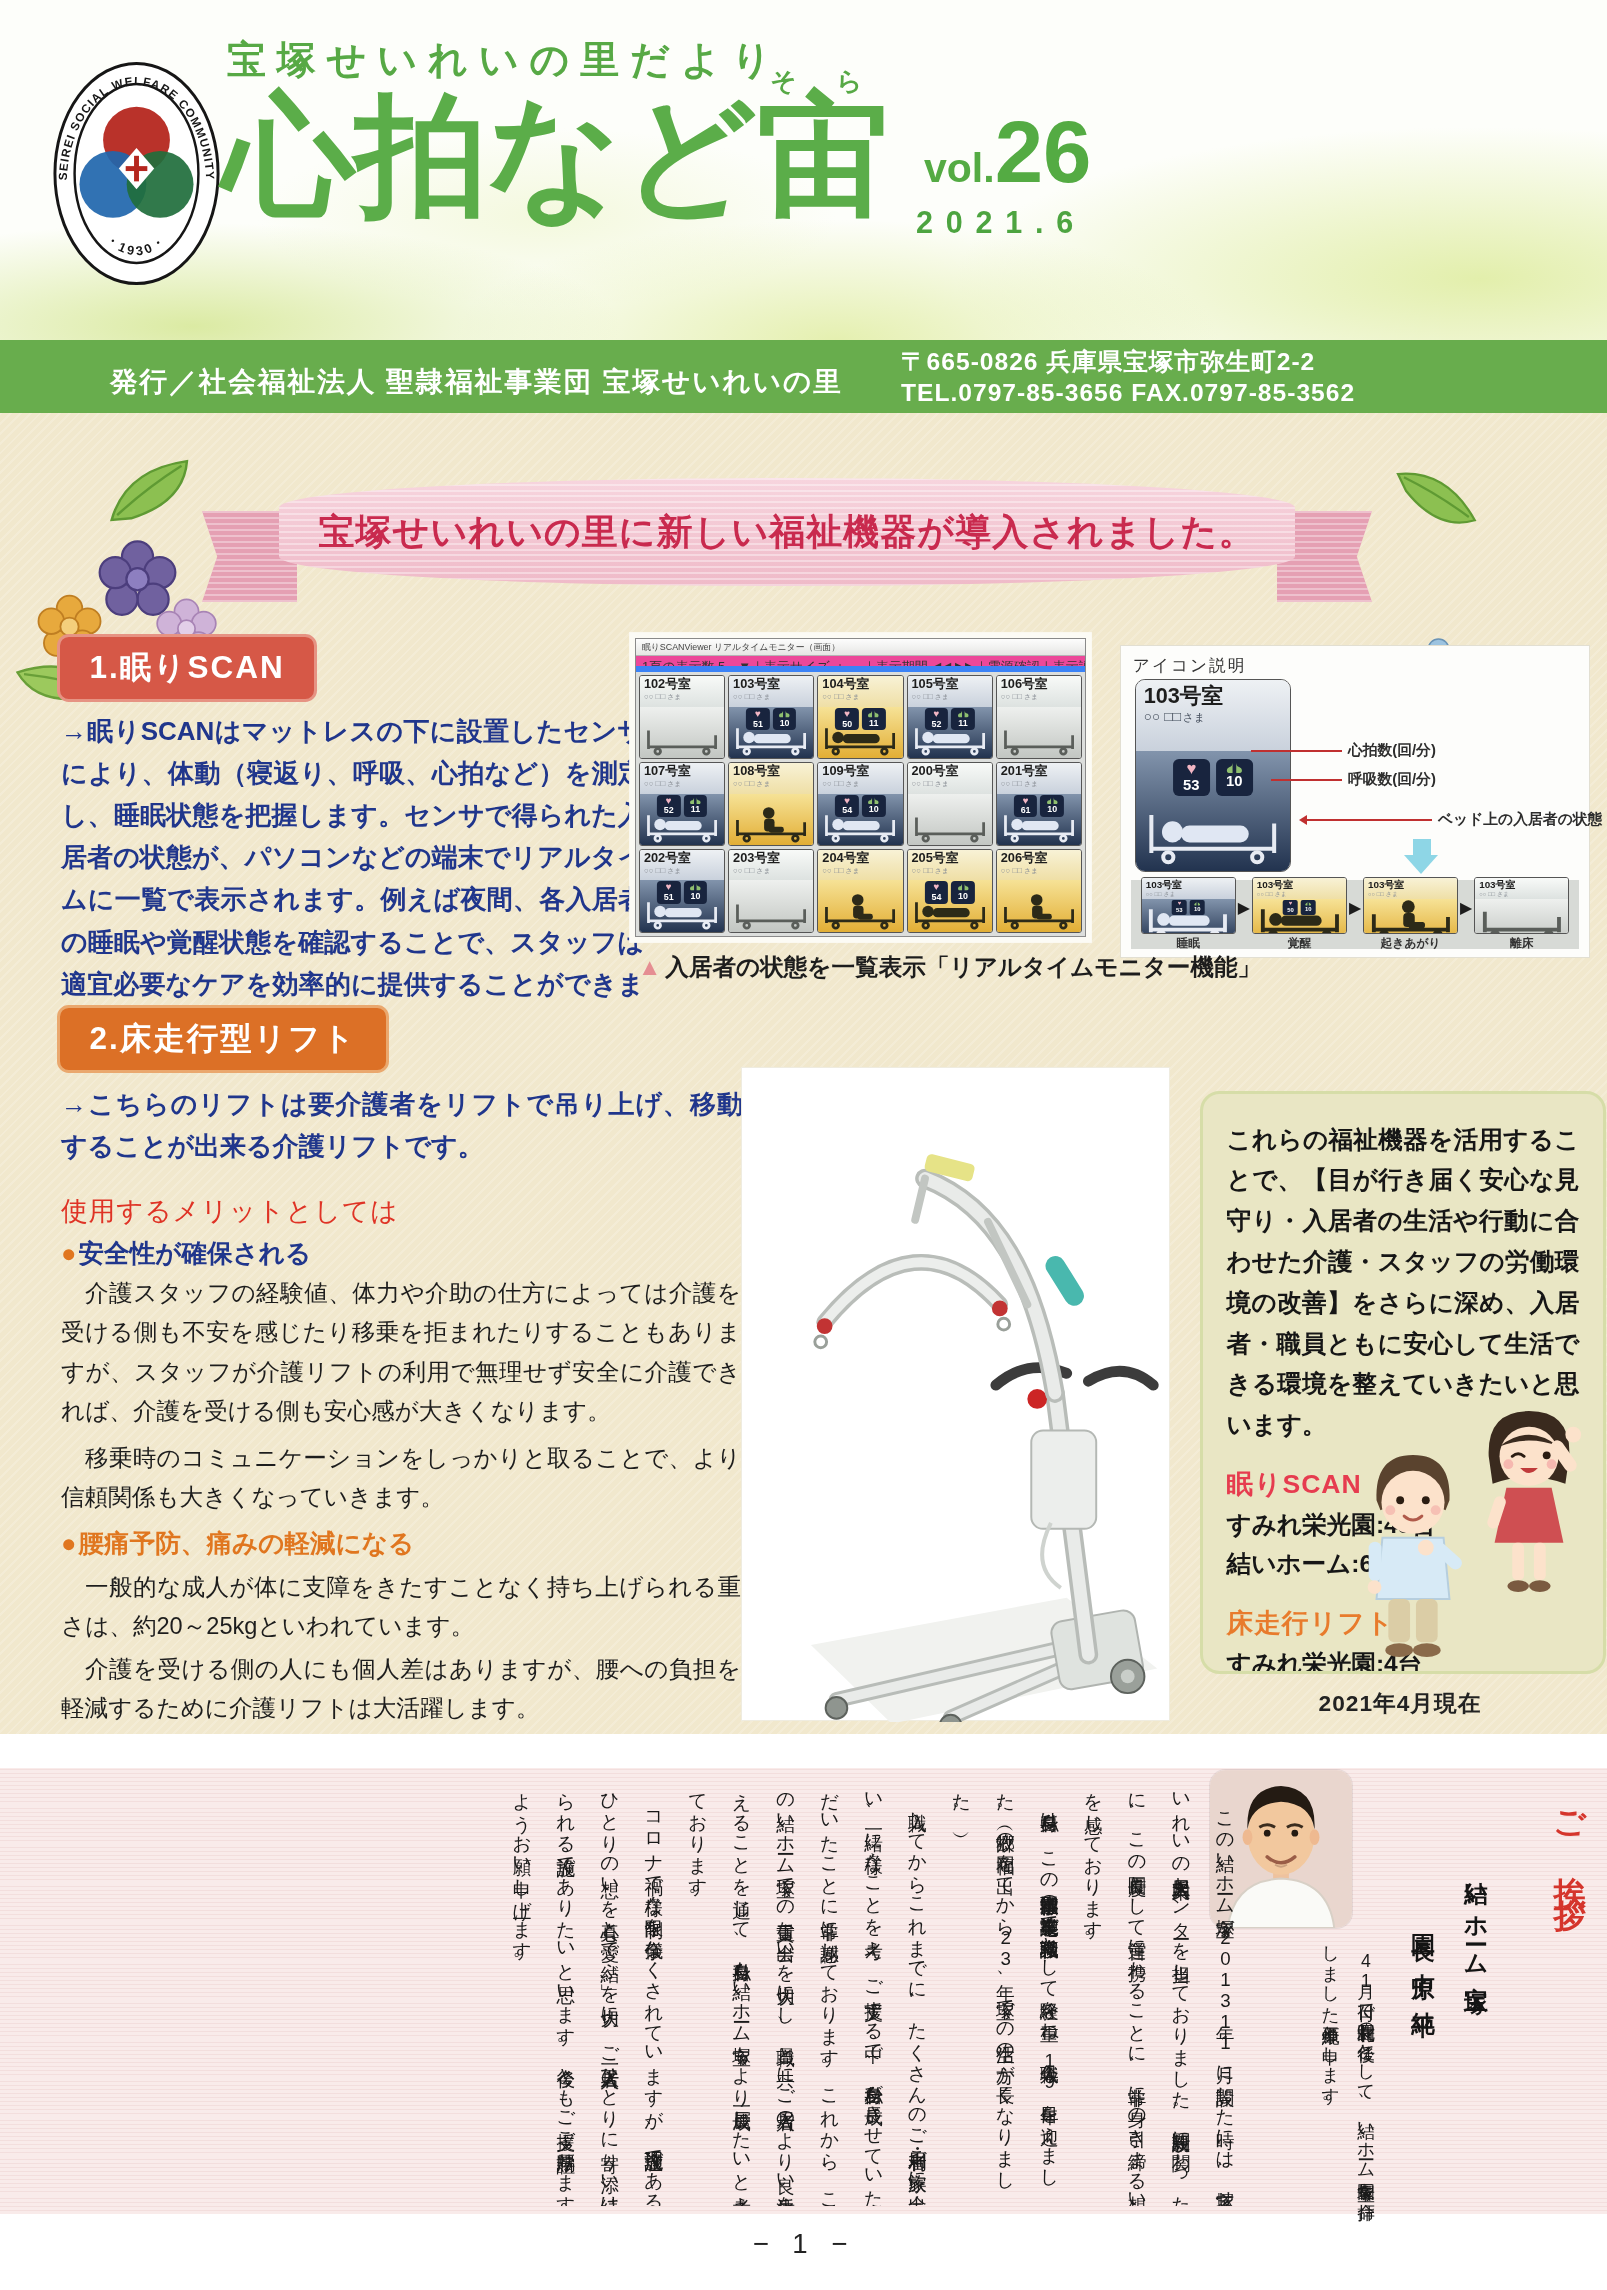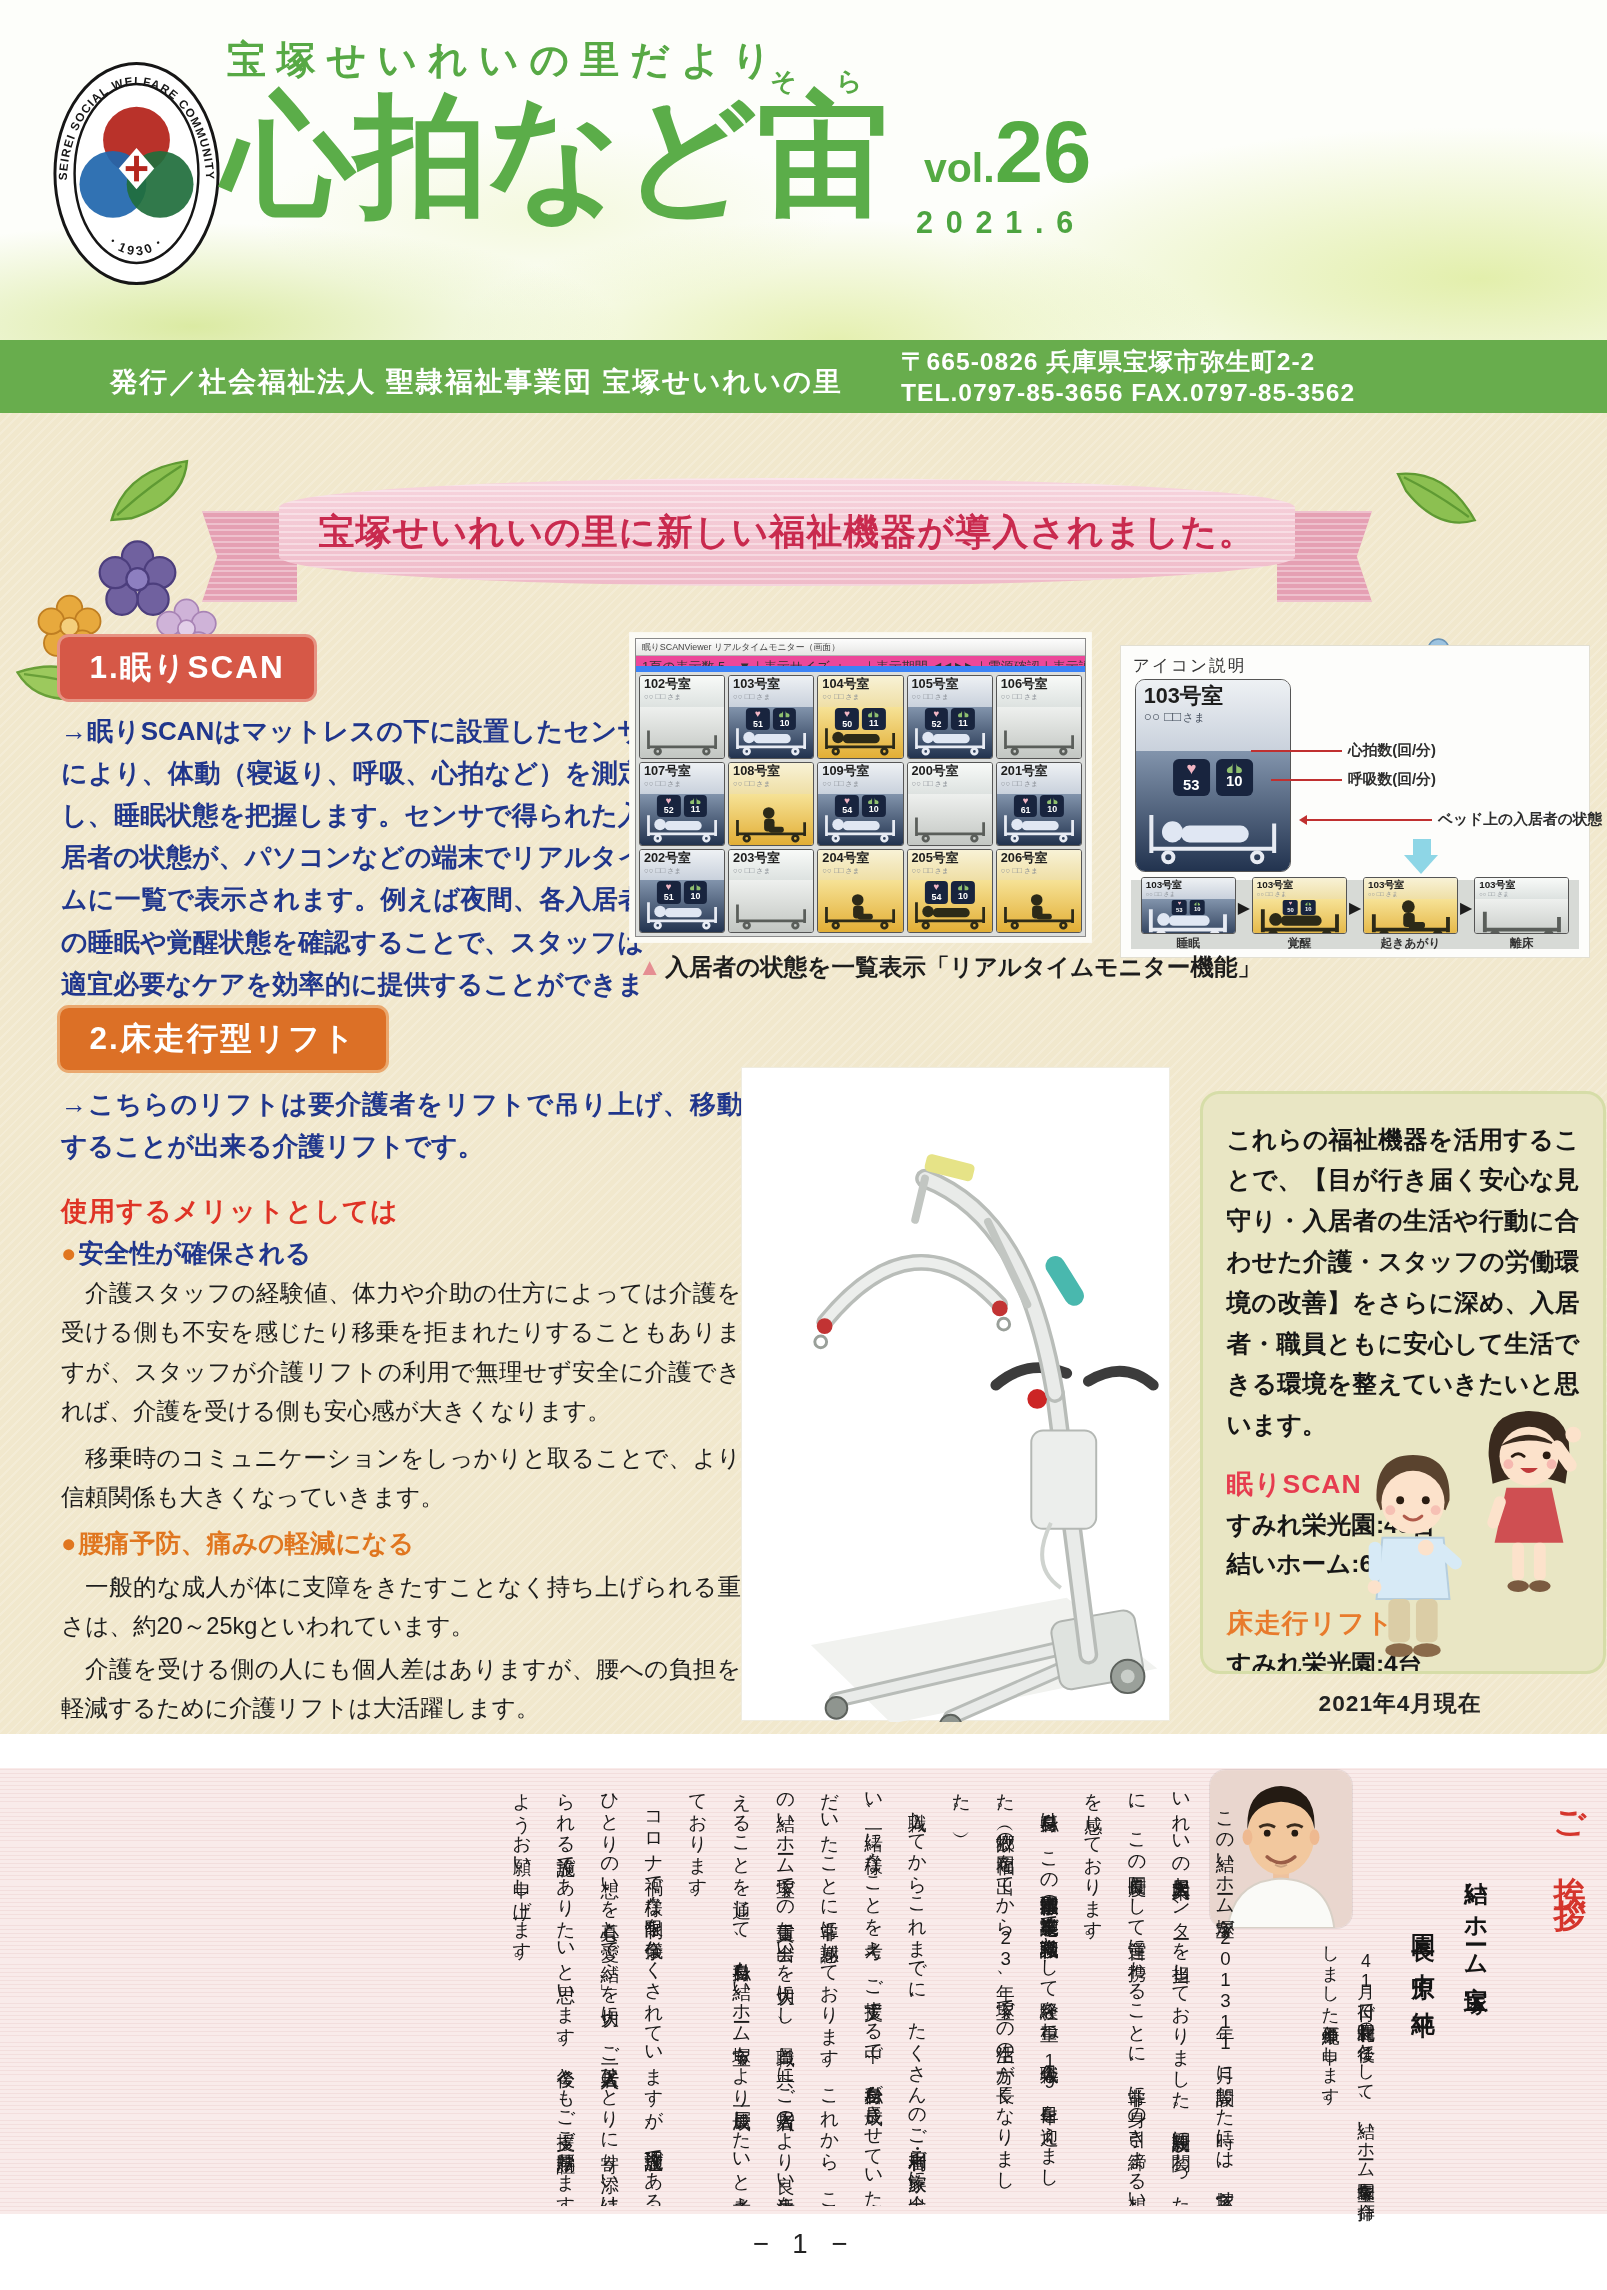--- a/index.html
+++ b/index.html
@@ -122,21 +122,21 @@
     display:flex;align-items:center;justify-content:space-between;padding:3.9px 9.9px}
   .state-item{display:flex;flex-direction:column;align-items:center}
   .state-label{font-size:11.8px;color:#333;margin-top:2px;font-weight:600}
   .sarrow{font-size:15.8px;color:#1d1d1d;margin:0 2px 13.8px 2px}
 
   .caption{position:absolute;left:638px;top:538px;font-size:23.6px;font-weight:bold;color:#1d1d1d;white-space:nowrap}
   .caption .tri{color:#e58e92;margin-right:3.9px}
 
   
   .s2-intro{position:absolute;left:61px;top:671px;width:682px;font-size:26px;font-weight:600;color:#20368c;line-height:1.6;text-align:justify}
-  .merit-head{position:absolute;left:61px;top:780px;font-size:26.6px;font-weight:bold;color:#df3325;letter-spacing:1px}
+  .merit-head{position:absolute;left:61px;top:780px;font-size:26.6px;font-weight:normal;color:#df3325;letter-spacing:1px}
   .merit-title{position:absolute;left:61px;font-size:25.6px;font-weight:bold;color:#20368c}
   .merit-title .blt{color:#e0761f;margin-right:2px}
   .mt1{top:823px}
   .mt2{top:1113px;color:#e0761f}
   .s2-p{position:absolute;left:61px;width:680px;font-size:23.6px;font-weight:500;color:#1d1d1d;line-height:1.67;text-align:justify}
   .p11{top:861px}.p12{top:1026px}.p21{top:1155px}.p22{top:1237px}
 
   
   .lift{position:absolute;left:741px;top:654px;width:429px;height:654px;background:#fff;border:1px solid #efece0}
 

